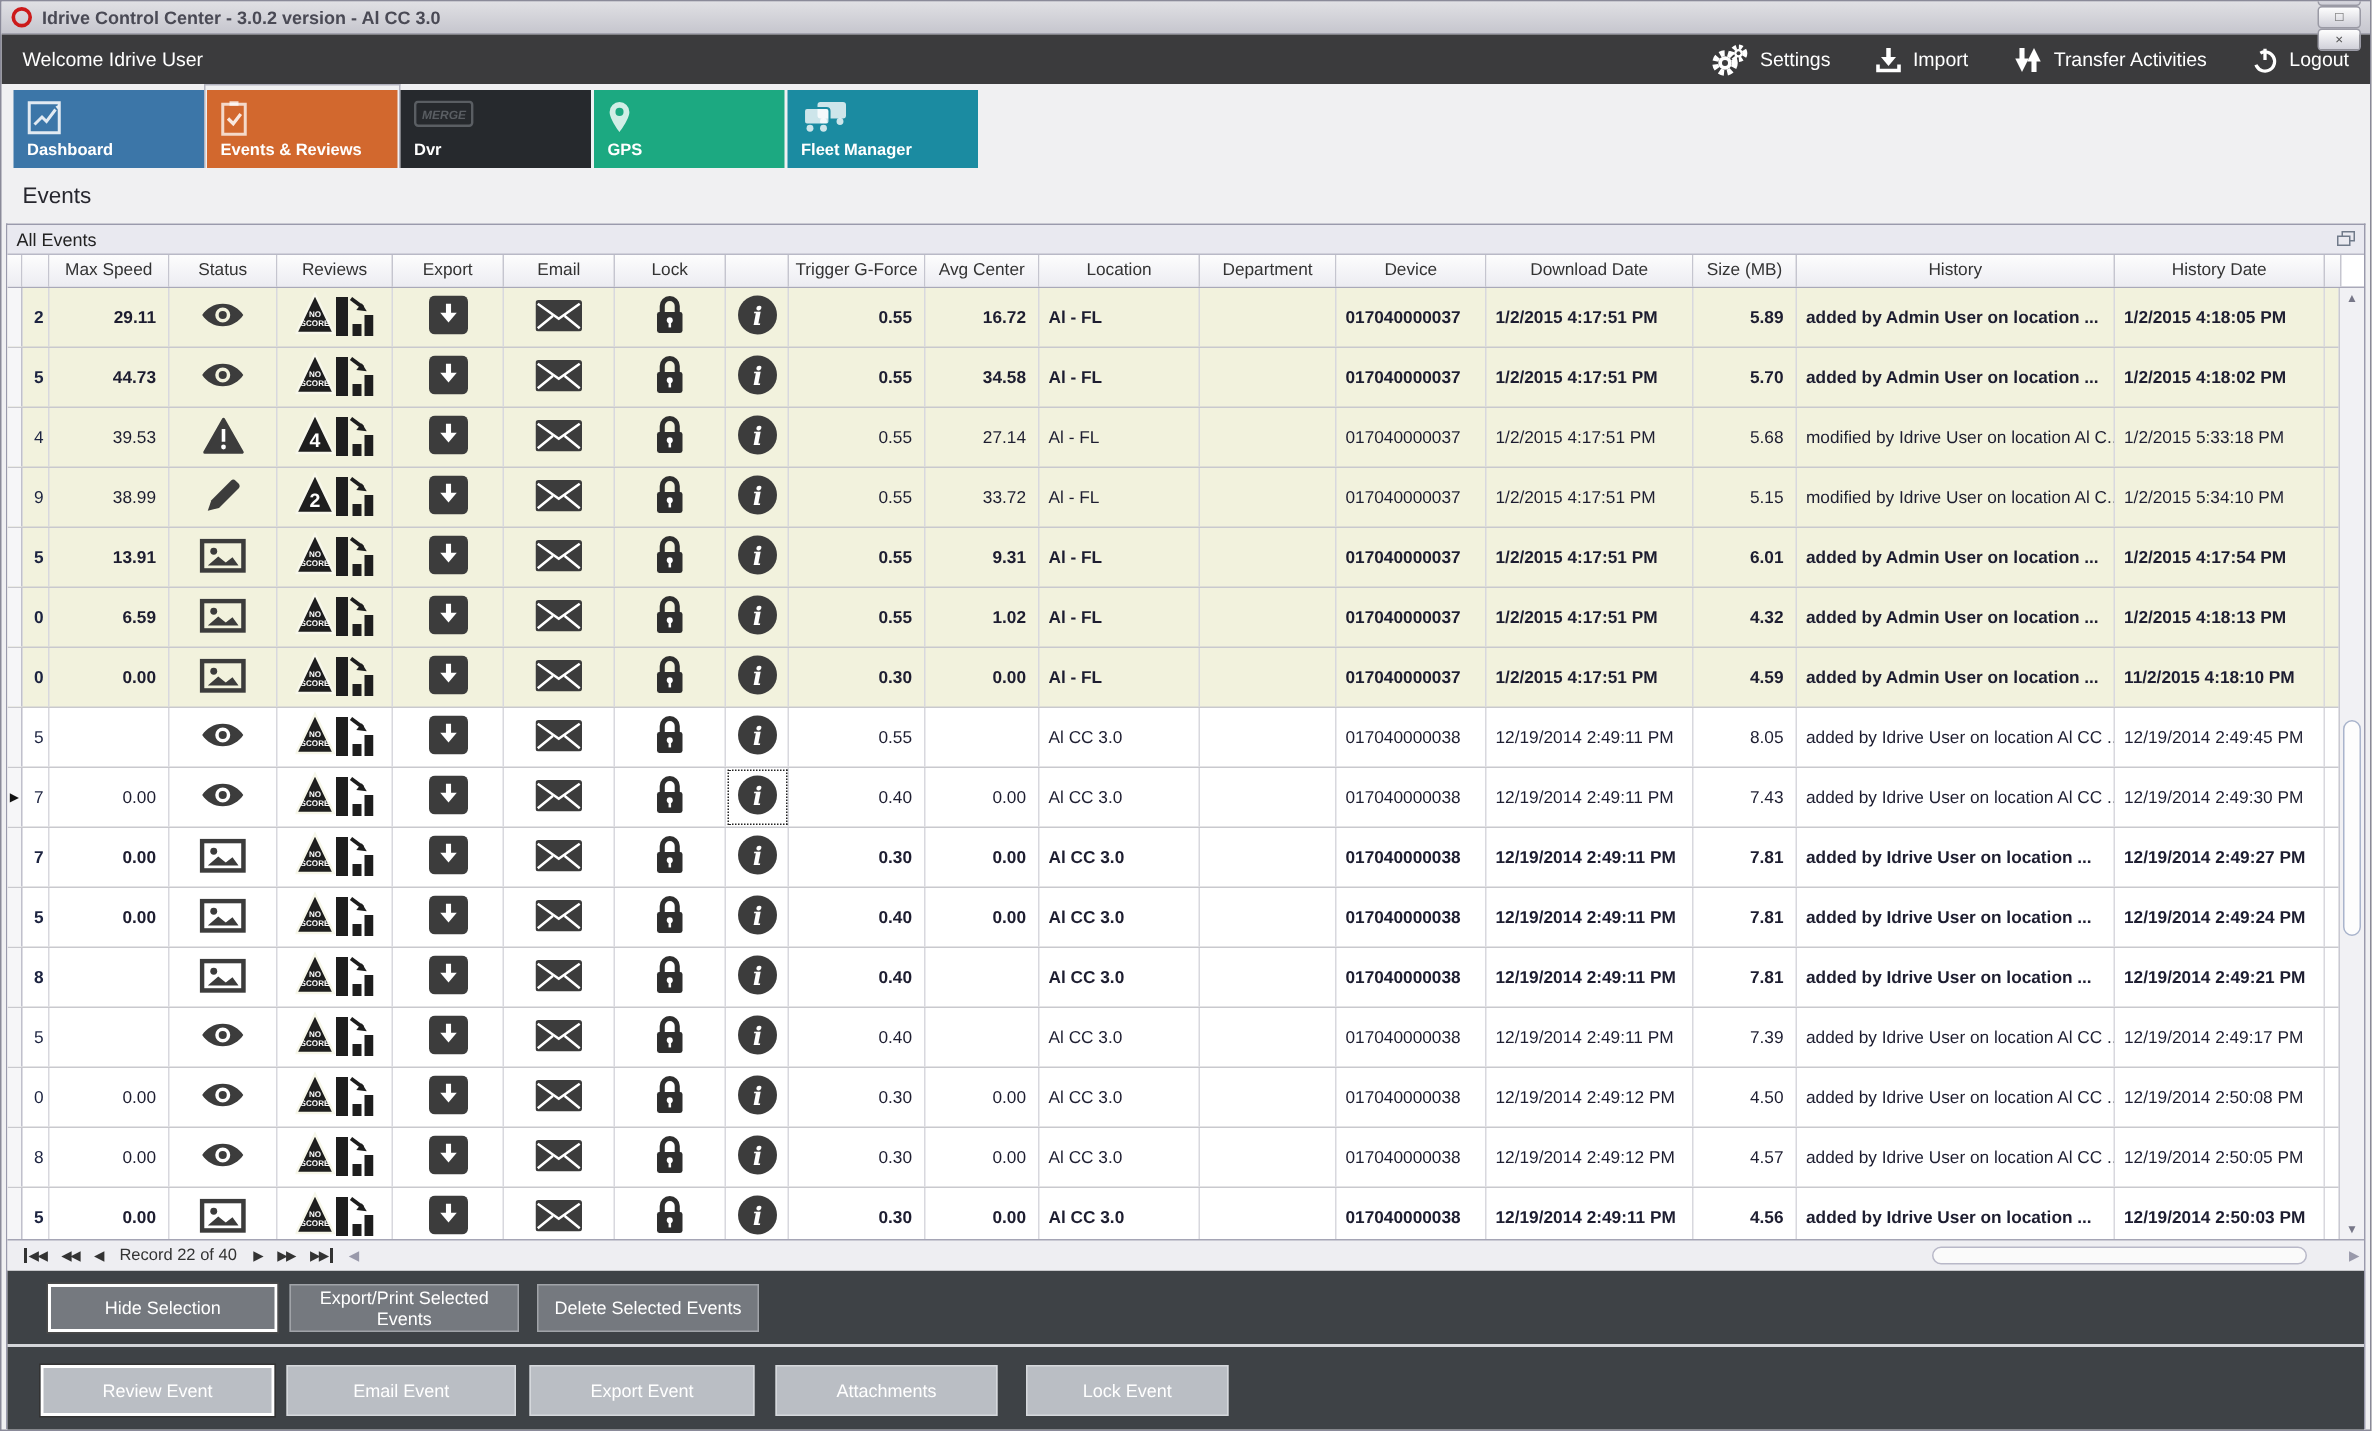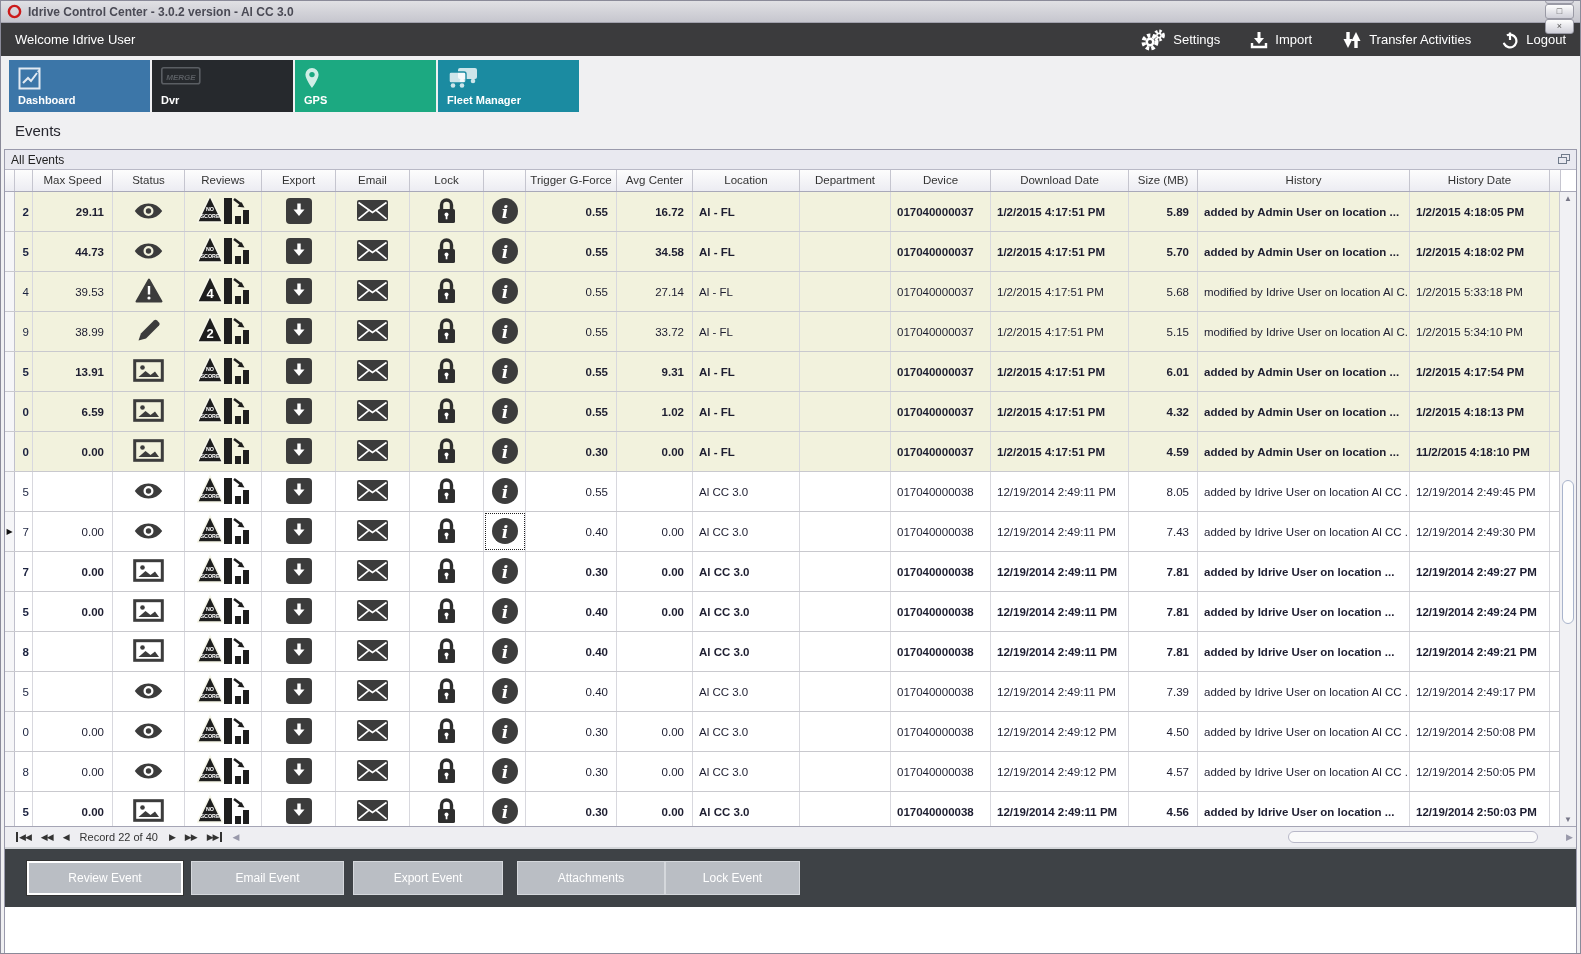--- a/index.html
+++ b/index.html
@@ -13,21 +13,21 @@
   .win-btn { width:29px; height:15px; margin-left:5px; border:1px solid #9a9aa5; border-radius:3px; background:linear-gradient(#fefefe,#cfcfd8); font-size:9px; line-height:12px; text-align:center; color:#555; cursor:default; }
 
   
   .menubar { height:33px; background:#3b3b3d; color:#fff; display:flex; align-items:center; padding:0 14px; font-size:13px; }
   .welcome { flex:1; }
   .menu-item { display:flex; align-items:center; gap:7px; margin-left:30px; cursor:default; }
   .menu-item svg { display:block; }
 
   
   .tabs { display:flex; gap:2px; padding:4px 0 0 8px; height:58px; }
-  .tab { position:relative; width:141px; height:52px; color:#fff; cursor:default;padding-left:12px; }
+  .tab { position:relative; width:127px; height:52px; color:#fff; cursor:default;padding-left:12px; }
   .tab .tab-ico { position:absolute; top:7px; left:9px; }
   .tab .tab-label { position:absolute; bottom:6px; left:9px; font-size:11px; font-weight:bold; white-space:nowrap; }
   .tab.selected::after { content:""; position:absolute; left:-2px; right:-2px; top:-4px; bottom:0; border:1px solid #b4b4c0; border-bottom:none; }
 
   .heading { margin:8px 0 6px 14px; font-size:15px; color:#26262e; }
 
   
   .panel { position:absolute; top:148px; left:3px; right:3px; bottom:0; border:1px solid #9a9aac; border-bottom:none; background:#fff; }
   .panel-header { height:20px; background:#e9e9f0; border-bottom:1px solid #b9b9c6; font-size:12px; color:#222; display:flex; align-items:center; padding:0 6px; }
   .panel-header .ph-title { flex:1; }
@@ -141,20 +141,28 @@
 
   <div class="tabs" id="tabs">
       <div class="tab" style="background: rgb(60, 118, 168);">
         <span class="tab-ico"><svg width="24" height="23" viewBox="0 0 24 23">
             <rect x="1.5" y="1.5" width="20" height="20" fill="none" stroke="rgba(255,255,255,.85)" stroke-width="2"></rect>
             <path d="M5 16l5-5 3 3 6-8" stroke="rgba(255,255,255,.85)" stroke-width="2" fill="none"></path>
             <path d="M19 4l2-1-0.5 3z" fill="rgba(255,255,255,.85)"></path>
           </svg></span>
         <span class="tab-label">Dashboard</span>
       </div>
+      <div class="tab selected" style="background: rgb(210, 104, 46);">
+        <span class="tab-ico"><svg width="18" height="24" viewBox="0 0 18 24">
+            <rect x="1.5" y="2.5" width="15" height="20" fill="none" stroke="rgba(255,255,255,.75)" stroke-width="2"></rect>
+            <rect x="6" y="0.5" width="6" height="3" fill="rgba(255,255,255,.75)"></rect>
+            <path d="M5 12l3.5 3.5L13.5 9" stroke="rgba(255,255,255,.85)" stroke-width="2.2" fill="none"></path>
+          </svg></span>
+        <span class="tab-label">Events &amp; Reviews</span>
+      </div>
       <div class="tab" style="background: rgb(38, 41, 45);">
         <span class="tab-ico"><svg width="40" height="18" viewBox="0 0 40 18">
             <rect x="0.8" y="0.8" width="38" height="16" rx="2" fill="none" stroke="#5a5e63" stroke-width="1.6"></rect>
             <text x="20" y="12.5" text-anchor="middle" font-size="8" font-style="italic" font-weight="bold" fill="#5a5e63" font-family="Liberation Sans, sans-serif">MERGE</text>
           </svg></span>
         <span class="tab-label">Dvr</span>
       </div>
       <div class="tab" style="background: rgb(28, 169, 129);">
         <span class="tab-ico"><svg width="16" height="24" viewBox="0 0 16 24">
             <path d="M8 1a6.6 6.6 0 0 1 6.6 6.6C14.6 12.4 8 21 8 21S1.4 12.4 1.4 7.6A6.6 6.6 0 0 1 8 1z" fill="rgba(255,255,255,.8)"></path>
@@ -1194,21 +1202,26 @@
       <span id="nav-right" style="display:flex;align-items:center;">
           <span class="nav-btn">▶</span>
           <span class="nav-btn">▶▶</span>
           <span class="nav-btn barR">▶▶</span>
         </span>
       <span class="hs-step">◀</span>
       <div class="hs-thumb"></div>
       <span class="hs-right">▶</span>
     </div>
 
+    <div class="footer-sel" id="sel-buttons">
+        <button class="btnA focused" style="width: 153px; margin-left: 27px;">Hide Selection</button>
+        <button class="btnA" style="width: 153px; margin-left: 8px;">Export/Print Selected Events</button>
+        <button class="btnA" style="width: 148px; margin-left: 12px;">Delete Selected  Events</button>
+      </div>
     <div class="footer-evt" id="evt-buttons">
         <button class="btnB focused" style="width: 156px; margin-left: 22px;">Review Event</button>
         <button class="btnB" style="width: 153px; margin-left: 8px;">Email Event</button>
         <button class="btnB" style="width: 150px; margin-left: 9px;">Export Event</button>
         <button class="btnB" style="width: 148px; margin-left: 14px;">Attachments</button>
-        <button class="btnB" style="width: 135px; ">Lock Event</button>
+        <button class="btnB" style="width: 135px; margin-left: 19px;">Lock Event</button>
       </div>
   </div>
 </div>
 
 </body></html>

